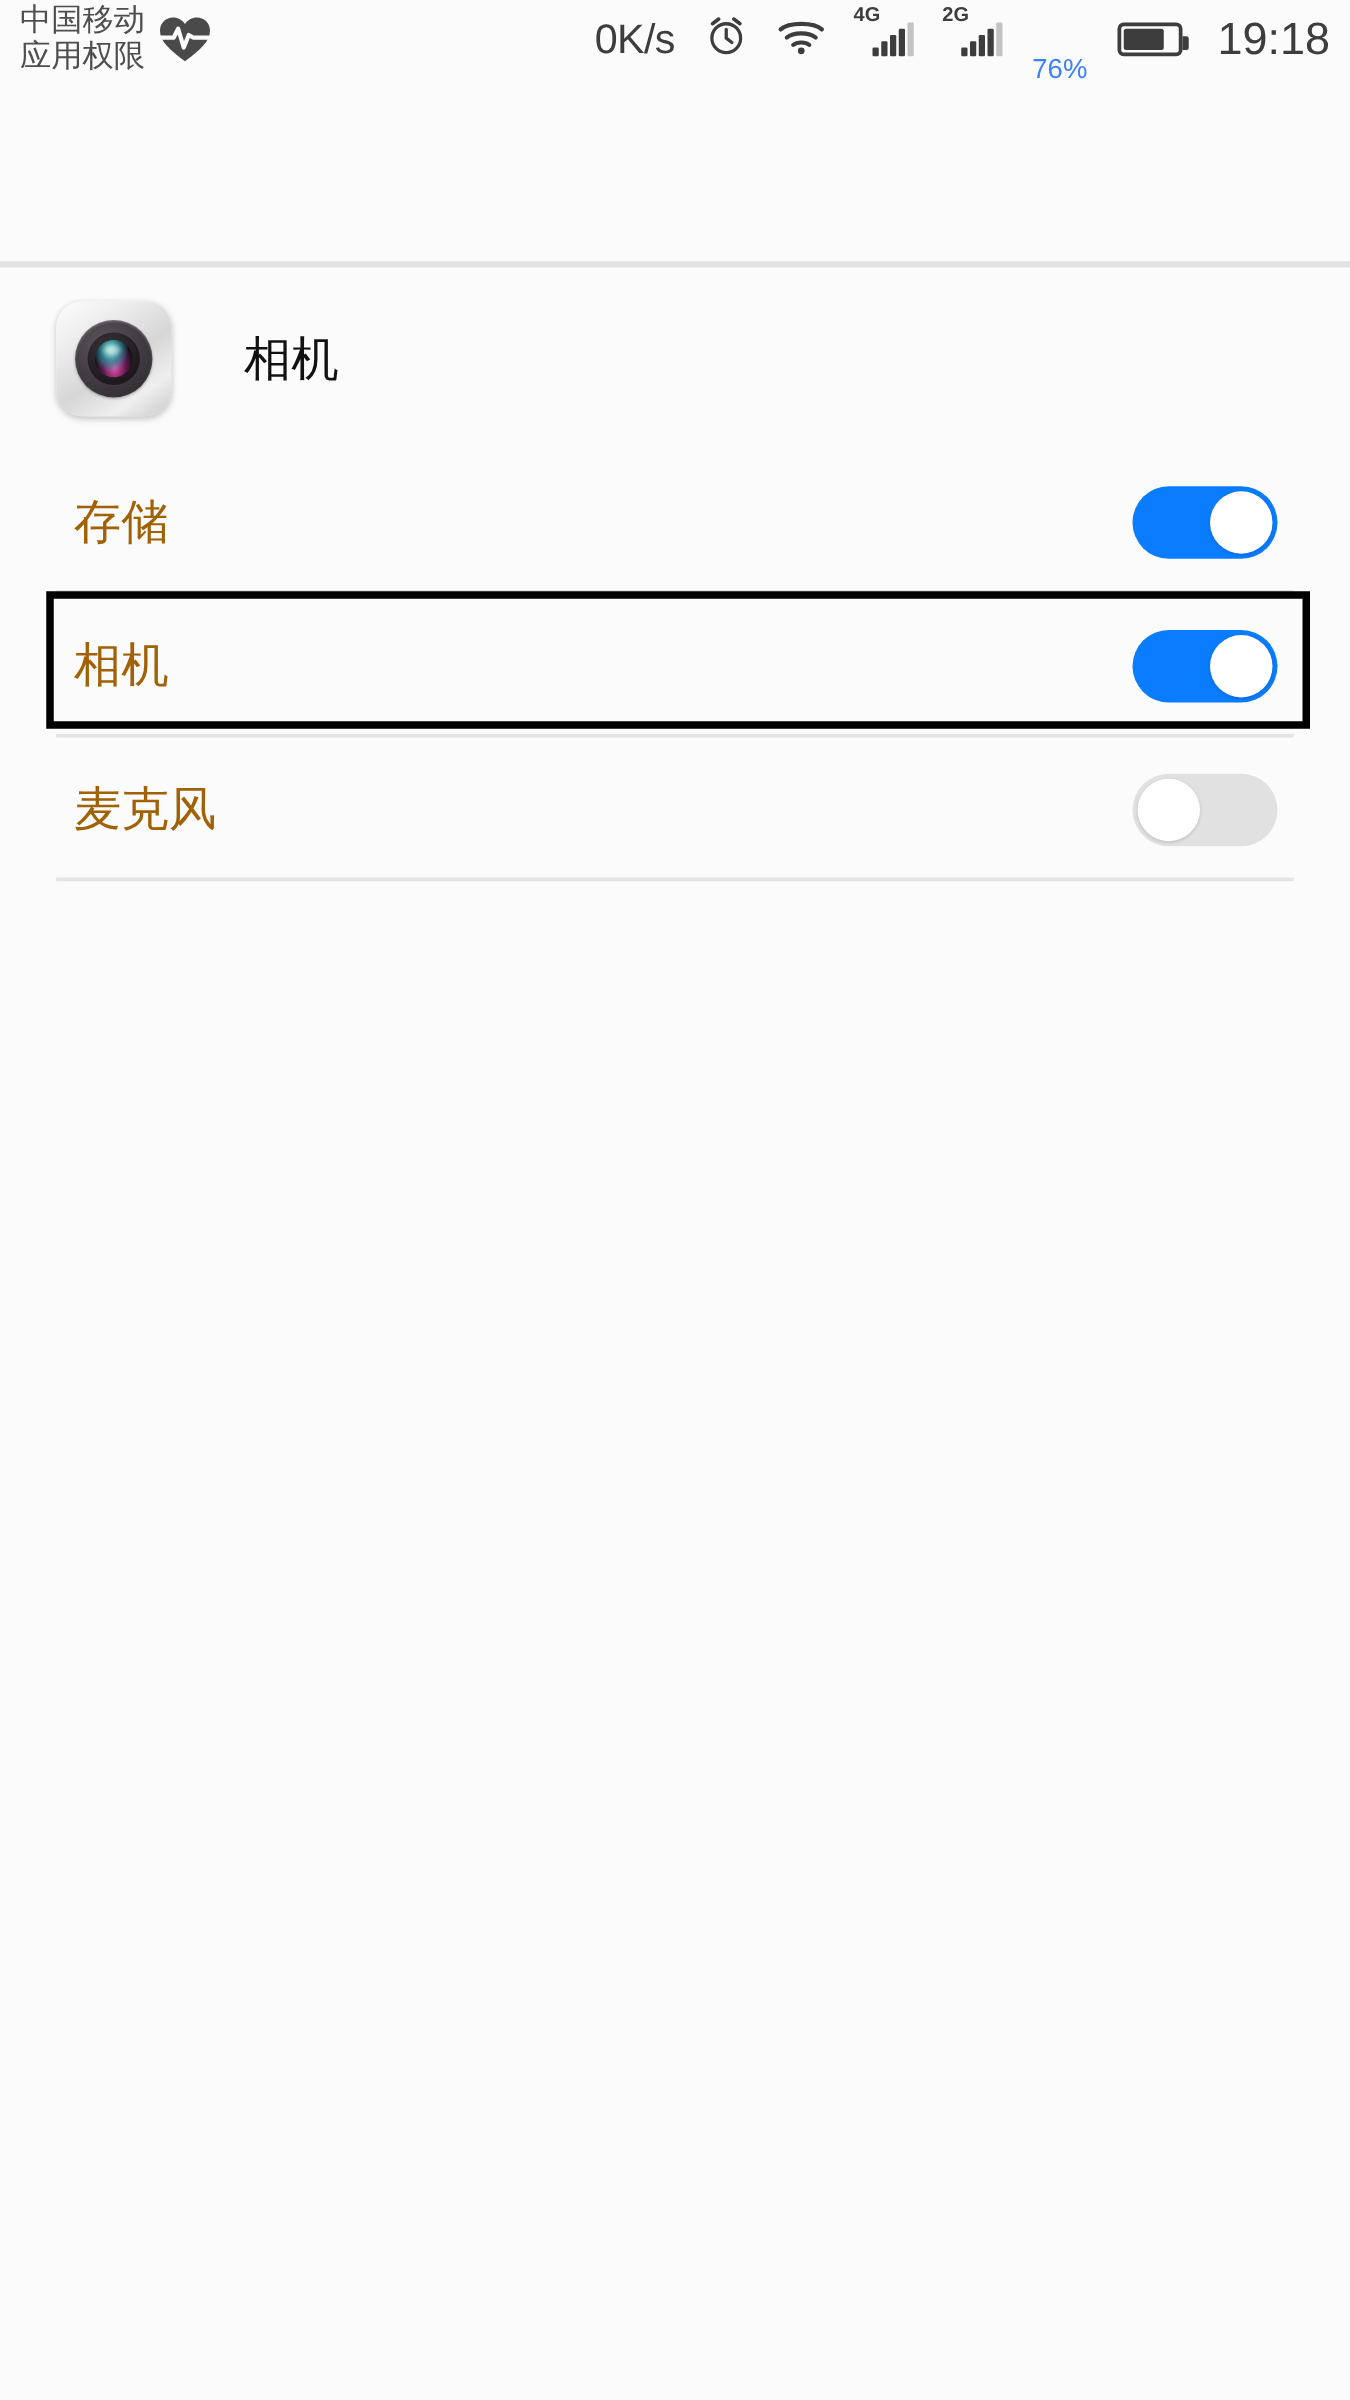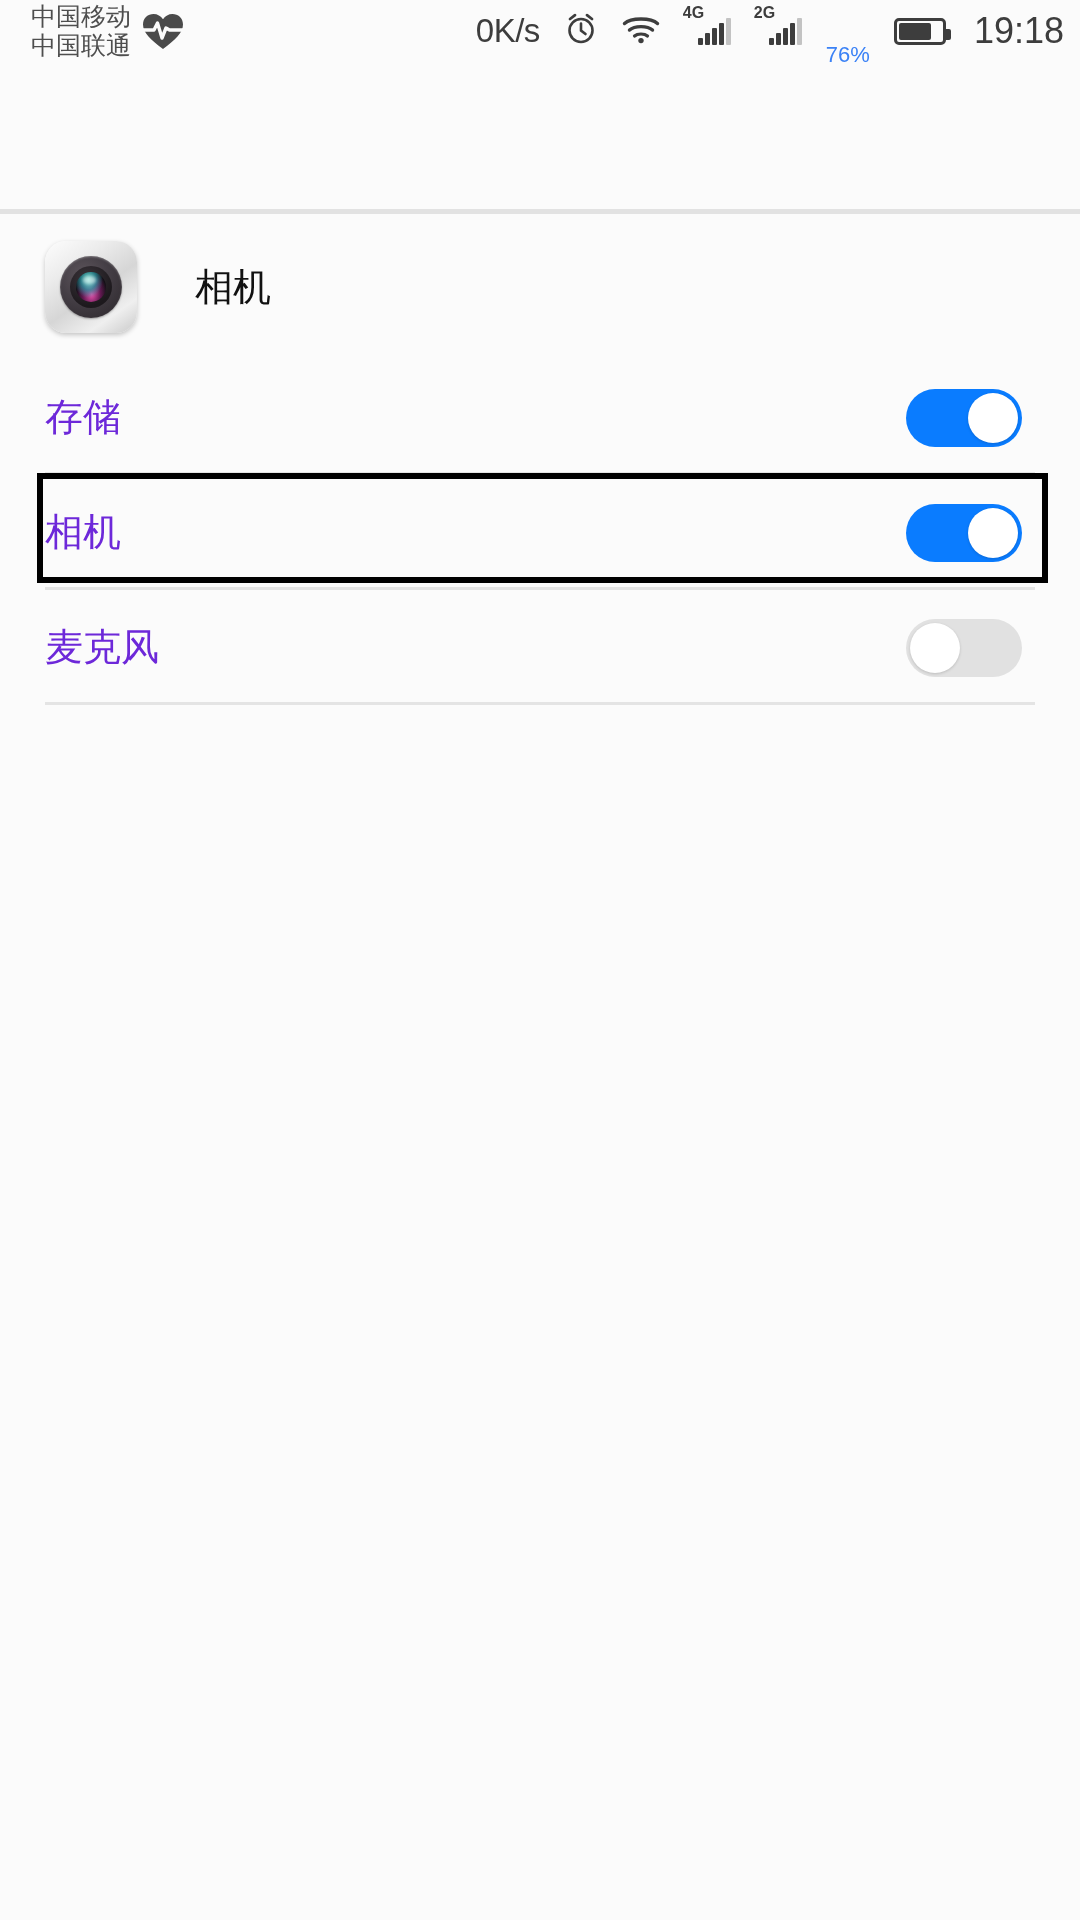--- a/index.html
+++ b/index.html
@@ -7,21 +7,21 @@
     width:1080px; height:1920px;
     background:#fbfbfb;
     font-family:"Liberation Sans","DejaVu Sans",sans-serif;
     overflow:hidden;
   }
   .screen { position:relative; width:1080px; height:1920px; background:#fbfbfb; }
 
   
   .statusbar {
     position:absolute; top:0; left:0; width:1080px; height:62px;
-    display:flex; align-items:center; color:#4a4a4a;padding-left:15px;
+    display:flex; align-items:center; color:#4a4a4a;
   }
   .carrier {
     margin-left:16px; display:flex; flex-direction:column;
     justify-content:center; line-height:1.18; font-size:25px; color:#4e4e4e;
   }
   .heart-wrap { margin-left:10px; display:flex; align-items:center; }
   .sb-right {
     margin-left:auto; margin-right:16px;
     display:flex; align-items:center; gap:24px;
   }
@@ -108,21 +108,21 @@
     background:rgba(255,255,255,0.5); filter:blur(1.5px);
   }
   .app-name { margin-left:58px; font-size:38px; color:#111; }
 
   
   .rows { position:absolute; top:360px; left:0; width:1080px; }
   .row {
     position:relative; height:115px; width:1080px;
     display:flex; align-items:center;
   }
-  .row-label { margin-left:45px; font-size:38px; color:#6d28d9; }
+  .row-label { margin-left:59px; font-size:38px; color:#a16207; }
   .divider {
     position:absolute; left:45px; width:990px; height:3px;
     background:#e4e4e4; bottom:0;
   }
 
   
   .toggle {
     margin-left:auto; margin-right:58px;
     width:116px; height:58px; border-radius:29px;
     position:relative; cursor:pointer; flex:none;
@@ -145,21 +145,21 @@
   }
 </style>
 </head>
 <body>
 
 <div class="screen">
 
   <div class="statusbar">
     <div class="carrier">
       <span>中国移动</span>
-      <span>中国联通</span>
+      <span>应用权限</span>
     </div>
     <div class="heart-wrap">
       <svg width="44" height="40" viewBox="0 0 44 40">
         <path d="M22 38C10 29 2 22 2 13.5 2 7 7 3 12.5 3 16.5 3 19.8 5 22 8.2 24.2 5 27.5 3 31.5 3 37 3 42 7 42 13.5 42 22 34 29 22 38Z" fill="#4a4a4a"></path>
         <path d="M2 19 L13 19 L16.5 12 L21 27 L25 17 L28.5 19 L42 19" stroke="#fbfbfb" stroke-width="3.4" fill="none" stroke-linejoin="round" stroke-linecap="round"></path>
       </svg>
     </div>
 
     <div class="sb-right">
       <span class="netspeed">0K/s</span>

